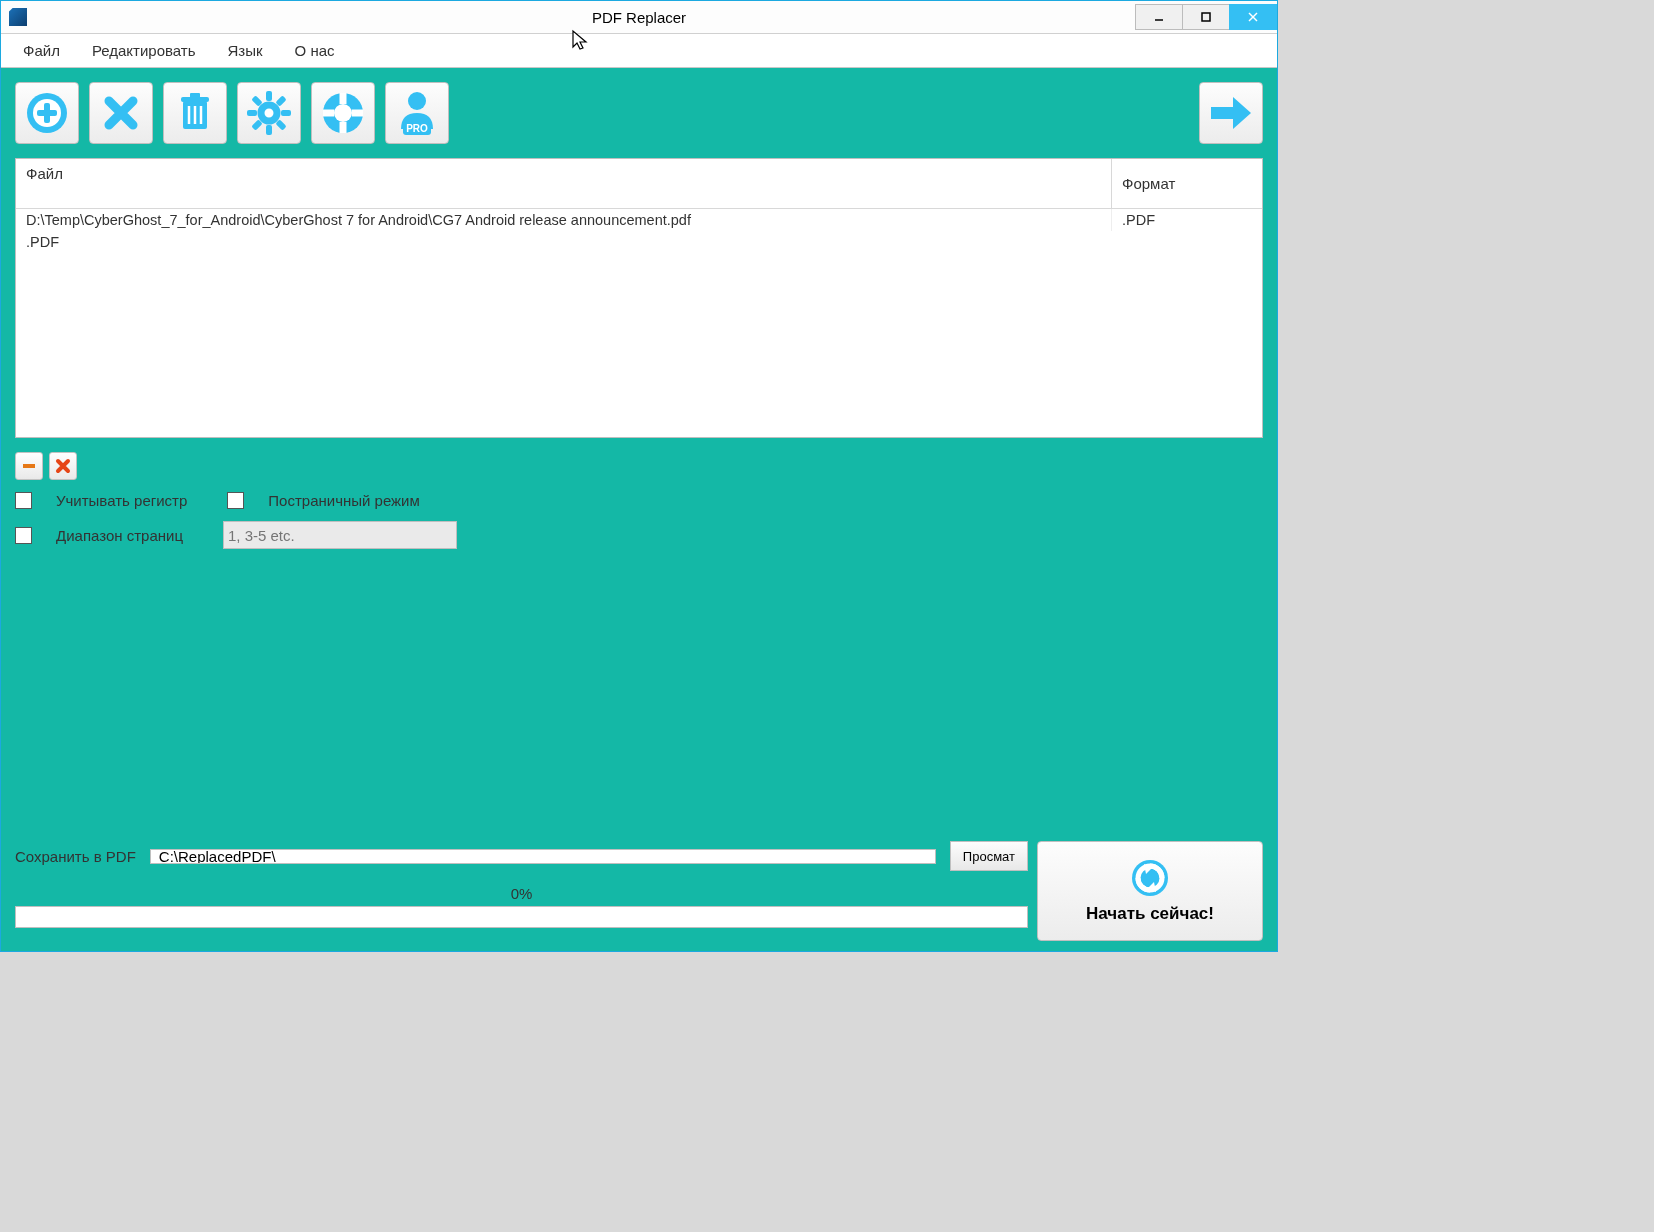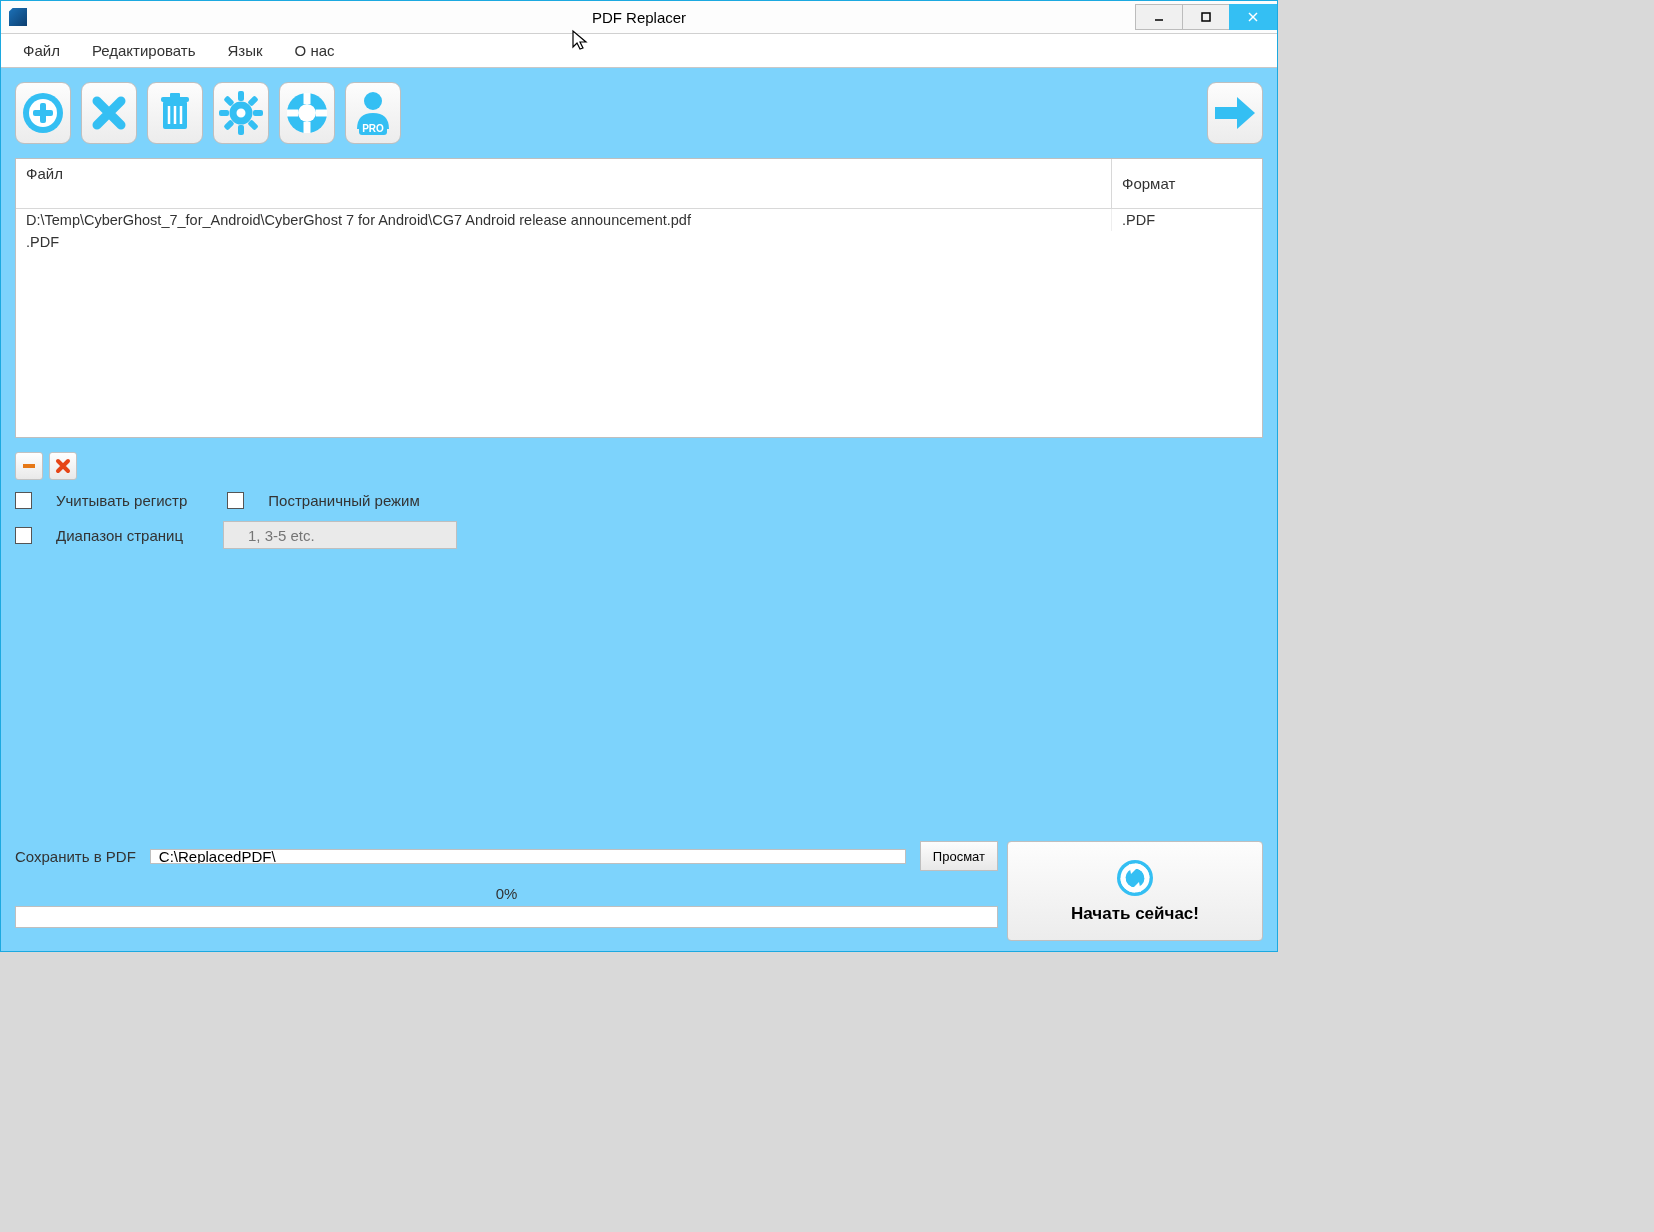--- a/index.html
+++ b/index.html
@@ -9,21 +9,21 @@
   width: 1278px;
   height: 952px;
   overflow: hidden;
   font-size: 14.5px;
   color: #333;
 }
 .window {
   border: 1px solid #1ca9e0;
   width: 1278px;
   height: 952px;
-  background: #7dd3fc;
+  background: #14b8a6;
   display: flex;
   flex-direction: column;
   justify-content: flex-end;
 }
 .titlebar {
   height: 33px;
   background: #fdfdfd;
   display: flex;
   align-items: center;
   position: relative;
@@ -43,21 +43,21 @@
 .wbtn.close { background:#34bff3; color:#fff; border-color:#34bff3; }
 .wbtn svg { display:block; }
 .menubar {
   background:#fff; height:34px; display:flex; align-items:center;
   border-bottom:1px solid #c8c8c8; padding:0 6px;
 }
 .menuitem { padding:4px 16px; font-size:15px; }
 .content { flex:1; padding:14px 14px 10px 14px; display:flex; flex-direction:column; gap:14px; }
 .toolbar { display:flex; gap:10px; }
 .tbtn {
-  width:56px; height:62px; border:1px solid #bfbfbf; border-radius:9px;
+  width:64px; height:62px; border:1px solid #bfbfbf; border-radius:4px;
   background:linear-gradient(#fdfdfd,#ececec);
   display:flex; align-items:center; justify-content:center;
 }
 .tbtn.arrow { margin-left:auto; }
 .filetable {
   border:1px solid #bfbfbf; background:#fff; height:280px;
   display:flex; flex-direction:column;
 }
 .ft-head { display:flex; border-bottom:1px solid #d8d8d8; font-size:15px; }
 .ft-head .c1 { flex:1; padding:6px 10px; border-right:1px solid #d8d8d8; }
@@ -70,32 +70,32 @@
 .reptable { width:478px; border-collapse:collapse; background:#fff; }
 .reptable th, .reptable td { border:1px solid #c2c2c2; padding:5px 8px; text-align:left; font-weight:normal; font-size:15px; height:28px; }
 .reptable .mk { width:40px; text-align:center; }
 .reptable th { background:#f7f7f7; }
 .midright { flex:1; display:flex; flex-direction:column; gap:12px; }
 .mini-btns { display:flex; gap:6px; }
 .mini { width:28px; height:28px; border:1px solid #c2c2c2; border-radius:3px; background:linear-gradient(#fff,#e9e9e9); display:flex; align-items:center; justify-content:center; }
 .optrow { display:flex; gap:40px; }
 .opt { display:flex; align-items:center; gap:24px; font-size:15px; }
 .chk { width:17px; height:17px; border:1.5px solid #555; background:#fff; display:inline-block; }
-.pginput { width:234px; height:28px; border:1px solid #bfbfbf; background:#eaeaea; color:#9b9b9b; padding:0 24px; font-size:15px; }
+.pginput { width:234px; height:28px; border:1px solid #bfbfbf; background:#eaeaea; color:#9b9b9b; padding:0 4px; font-size:15px; }
 .footer { display:flex; gap:9px; margin-top:auto; }
 .save-row { flex:1; display:flex; flex-direction:column; gap:14px; }
 .save-line { display:flex; align-items:center; gap:14px; }
 .save-line label { font-size:15px; }
 .pathinput { flex:1; height:15px; border:1px solid #bfbfbf; background:#fff; padding:0 8px; font-size:15px; }
 .browse { height:30px; padding:0 12px; border:1px solid #bfbfbf; background:linear-gradient(#fdfdfd,#e8e8e8); font-size:13px; }
 .prog-wrap { display:flex; flex-direction:column; gap:4px; }
 .prog-label { text-align:center; font-size:15px; }
 .progbar { height:22px; border:1px solid #bfbfbf; background:#fff; }
 .startbtn {
-  width:256px; height:100px; border:1px solid #bfbfbf; border-radius:4px;
+  width:226px; height:100px; border:1px solid #bfbfbf; border-radius:4px;
   background:linear-gradient(#fdfdfd,#ececec);
   display:flex; flex-direction:column; align-items:center; justify-content:center; gap:6px;
   font-size:17px; font-weight:bold;
 }
 .cursor { position:absolute; top:28px; left:570px; pointer-events:none; }
 </style>
 </head>
 <body>
 
 <div class="window">

